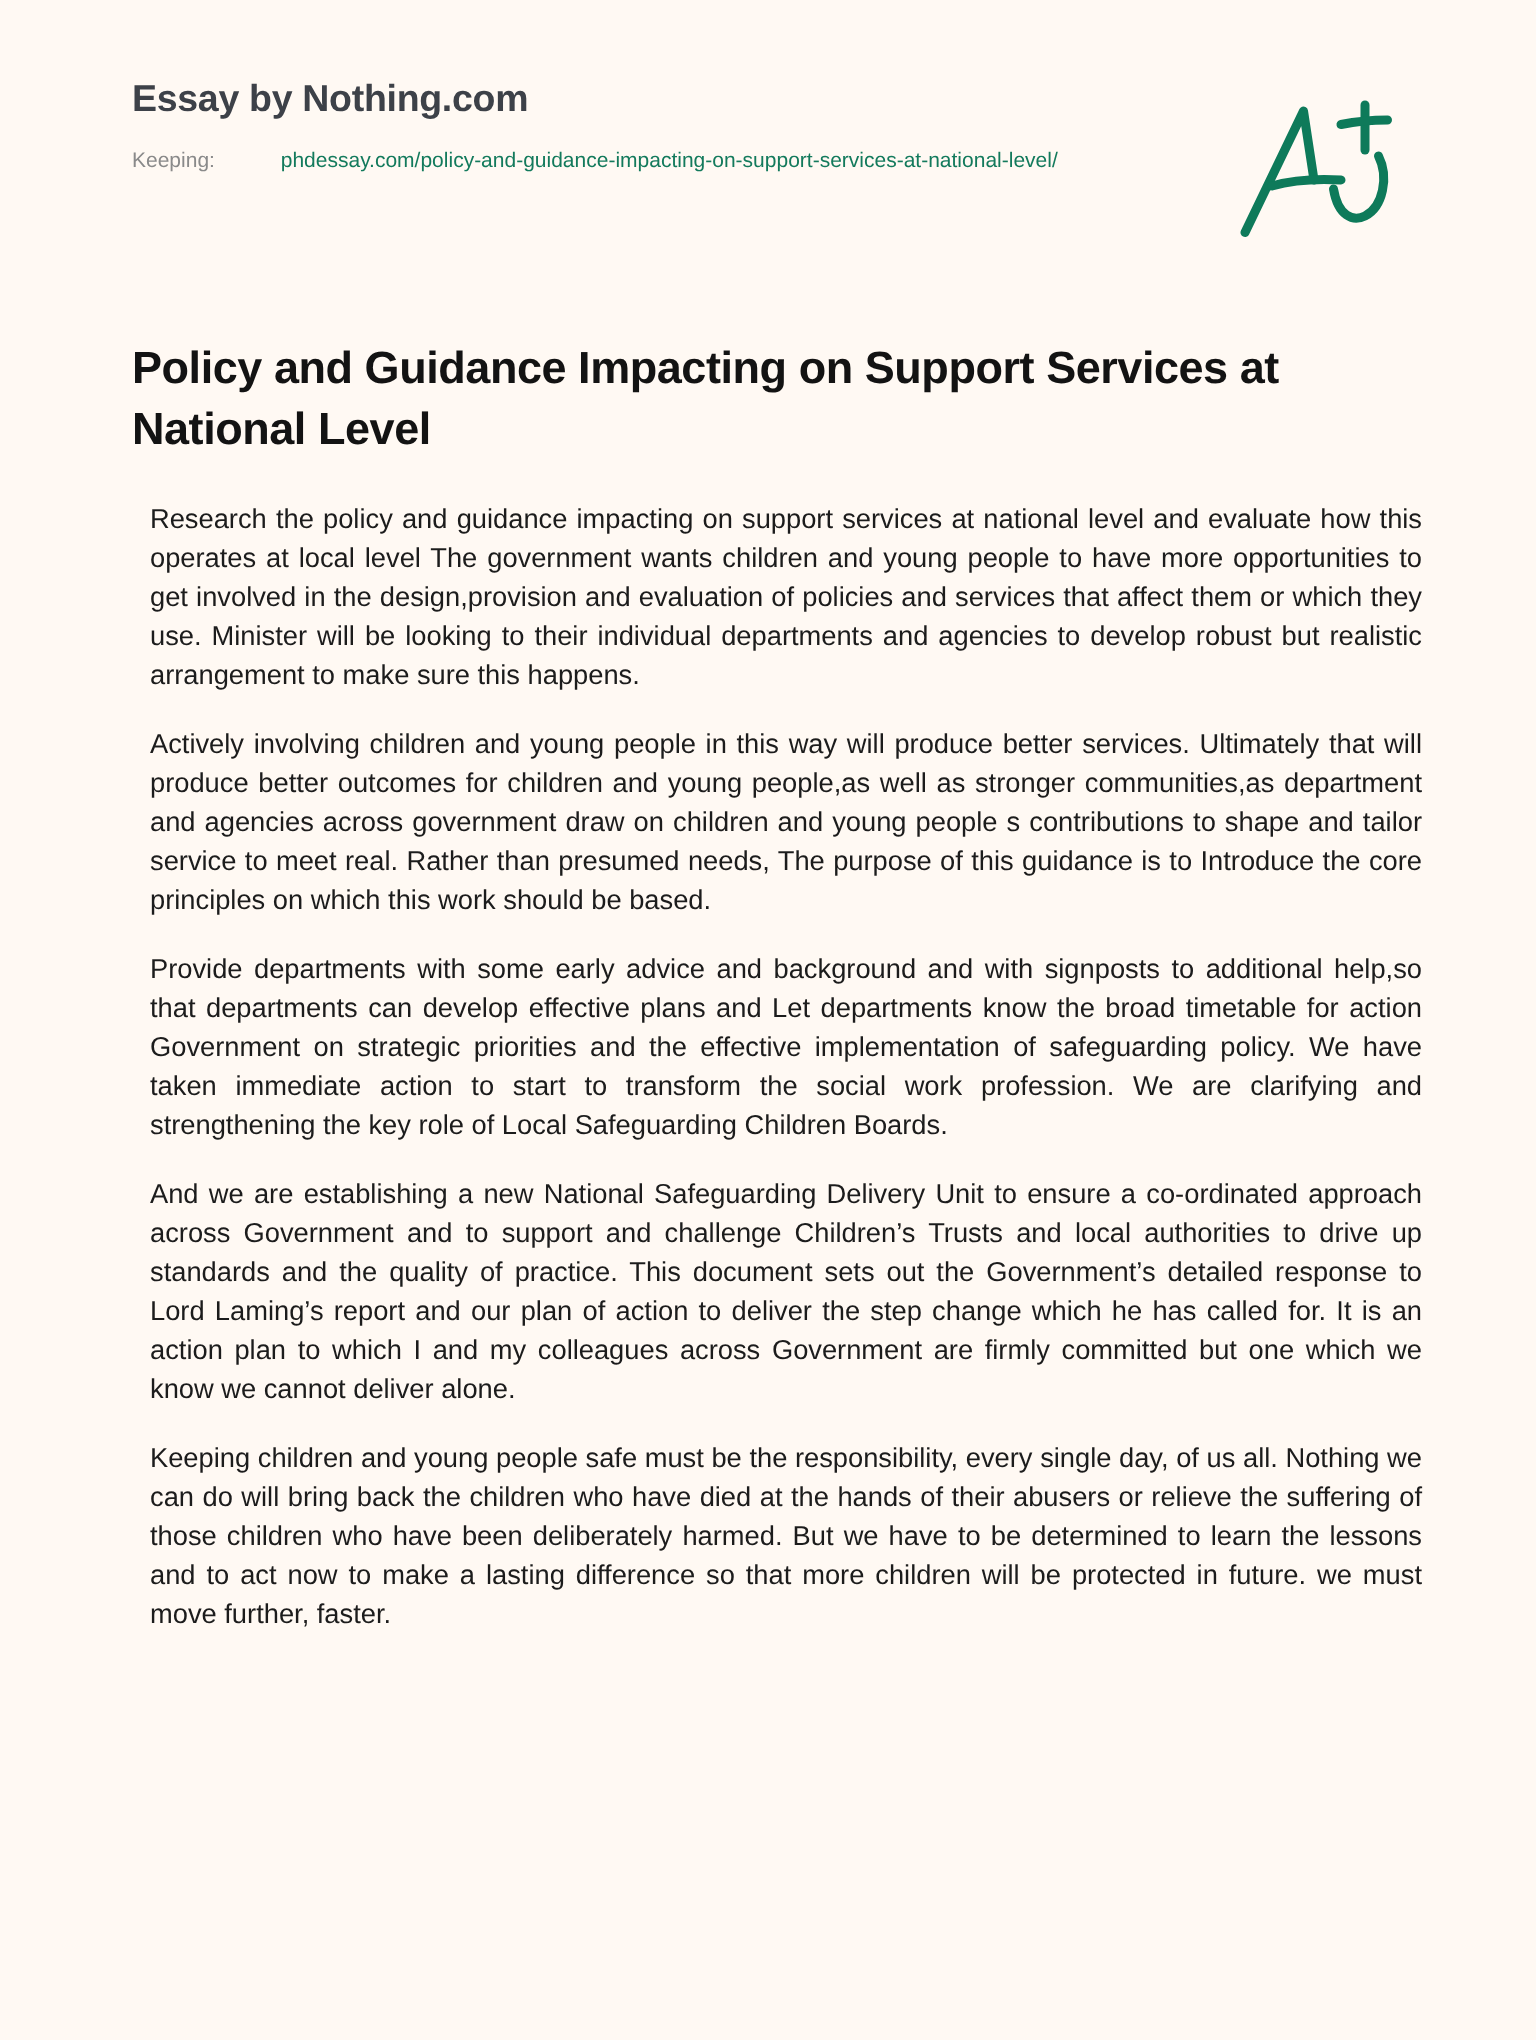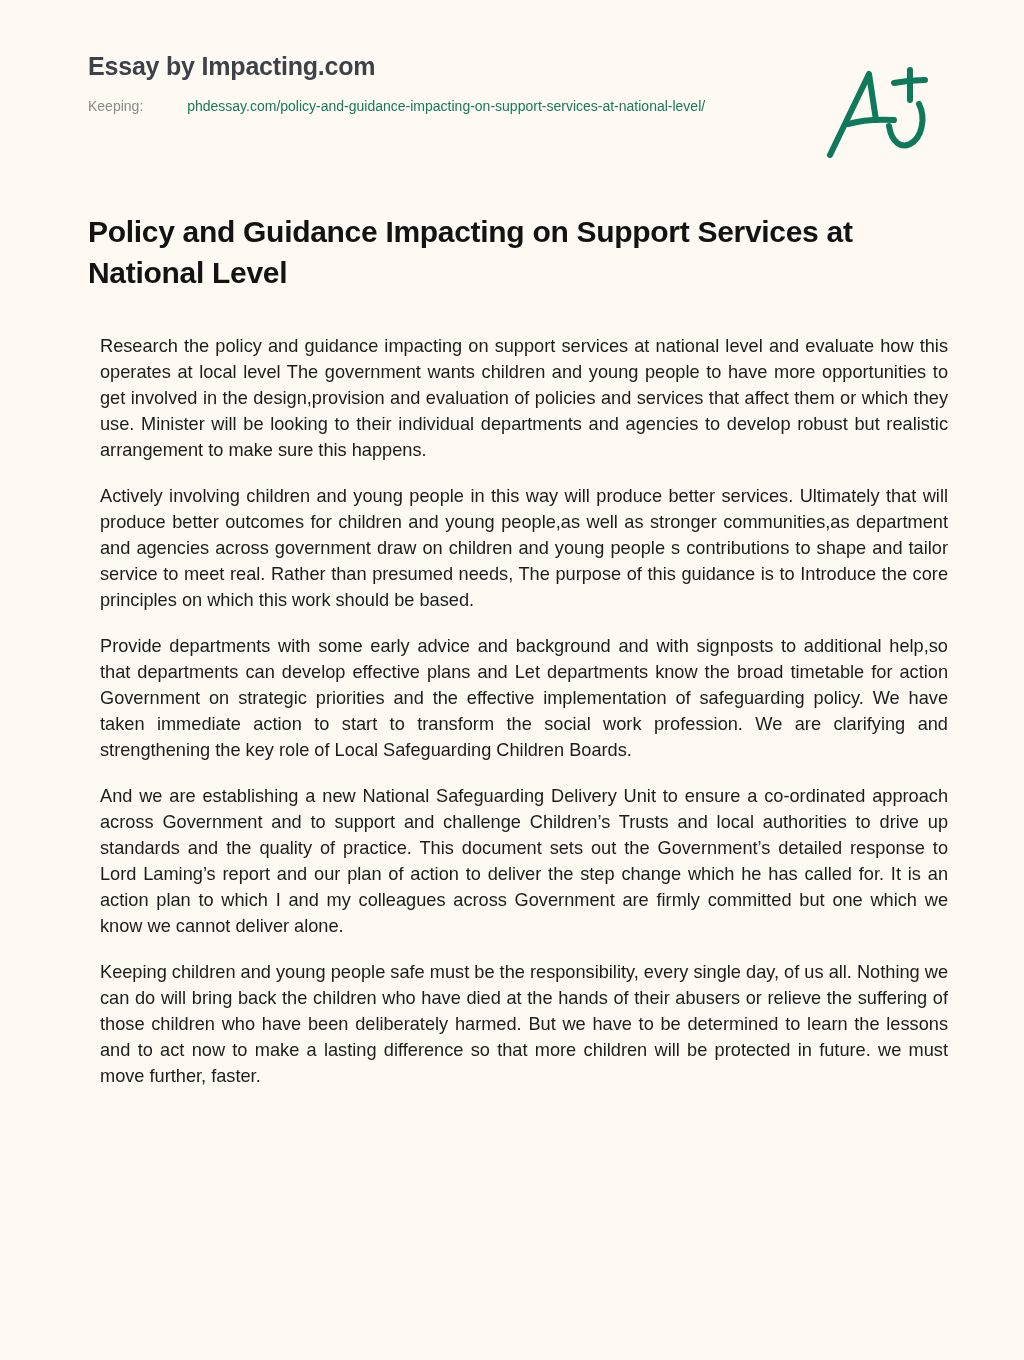--- a/index.html
+++ b/index.html
@@ -45,21 +45,21 @@
     .logo {
       position: absolute;
       left: 822px;
       top: 62px;
       width: 110px;
       height: 100px;
     }
     .title {
       position: absolute;
       left: 88px;
-      top: 211px;
+      top: 225px;
       width: 860px;
       margin: 0;
       font-size: 30px;
       font-weight: bold;
       line-height: 41px;
       color: #131313;
       letter-spacing: -0.3px;
     }
     .content {
       position: absolute;
@@ -72,21 +72,21 @@
       font-size: 18.2px;
       line-height: 26px;
       text-align: justify;
       color: #1c1c1c;
     }
   </style>
 </head>
 <body>
 
 <div class="header">
-  <h2 class="brand">Essay by Impacting.com</h2>
+  <h2 class="brand">Essay by Nothing.com</h2>
   <div class="source">
     <span>Keeping: </span><a>phdessay.com/policy-and-guidance-impacting-on-support-services-at-national-level/</a>
   </div>
 </div>
 
 <div class="logo">
   <svg width="110" height="100" viewBox="0 0 110 100" fill="none" stroke="#0e7a5a" stroke-width="6" stroke-linecap="round" stroke-linejoin="round">
 
     <path d="M8 93 L47 12 L54 58"></path>
     <path d="M26 62 C40 58 55 57 72 58"></path>

